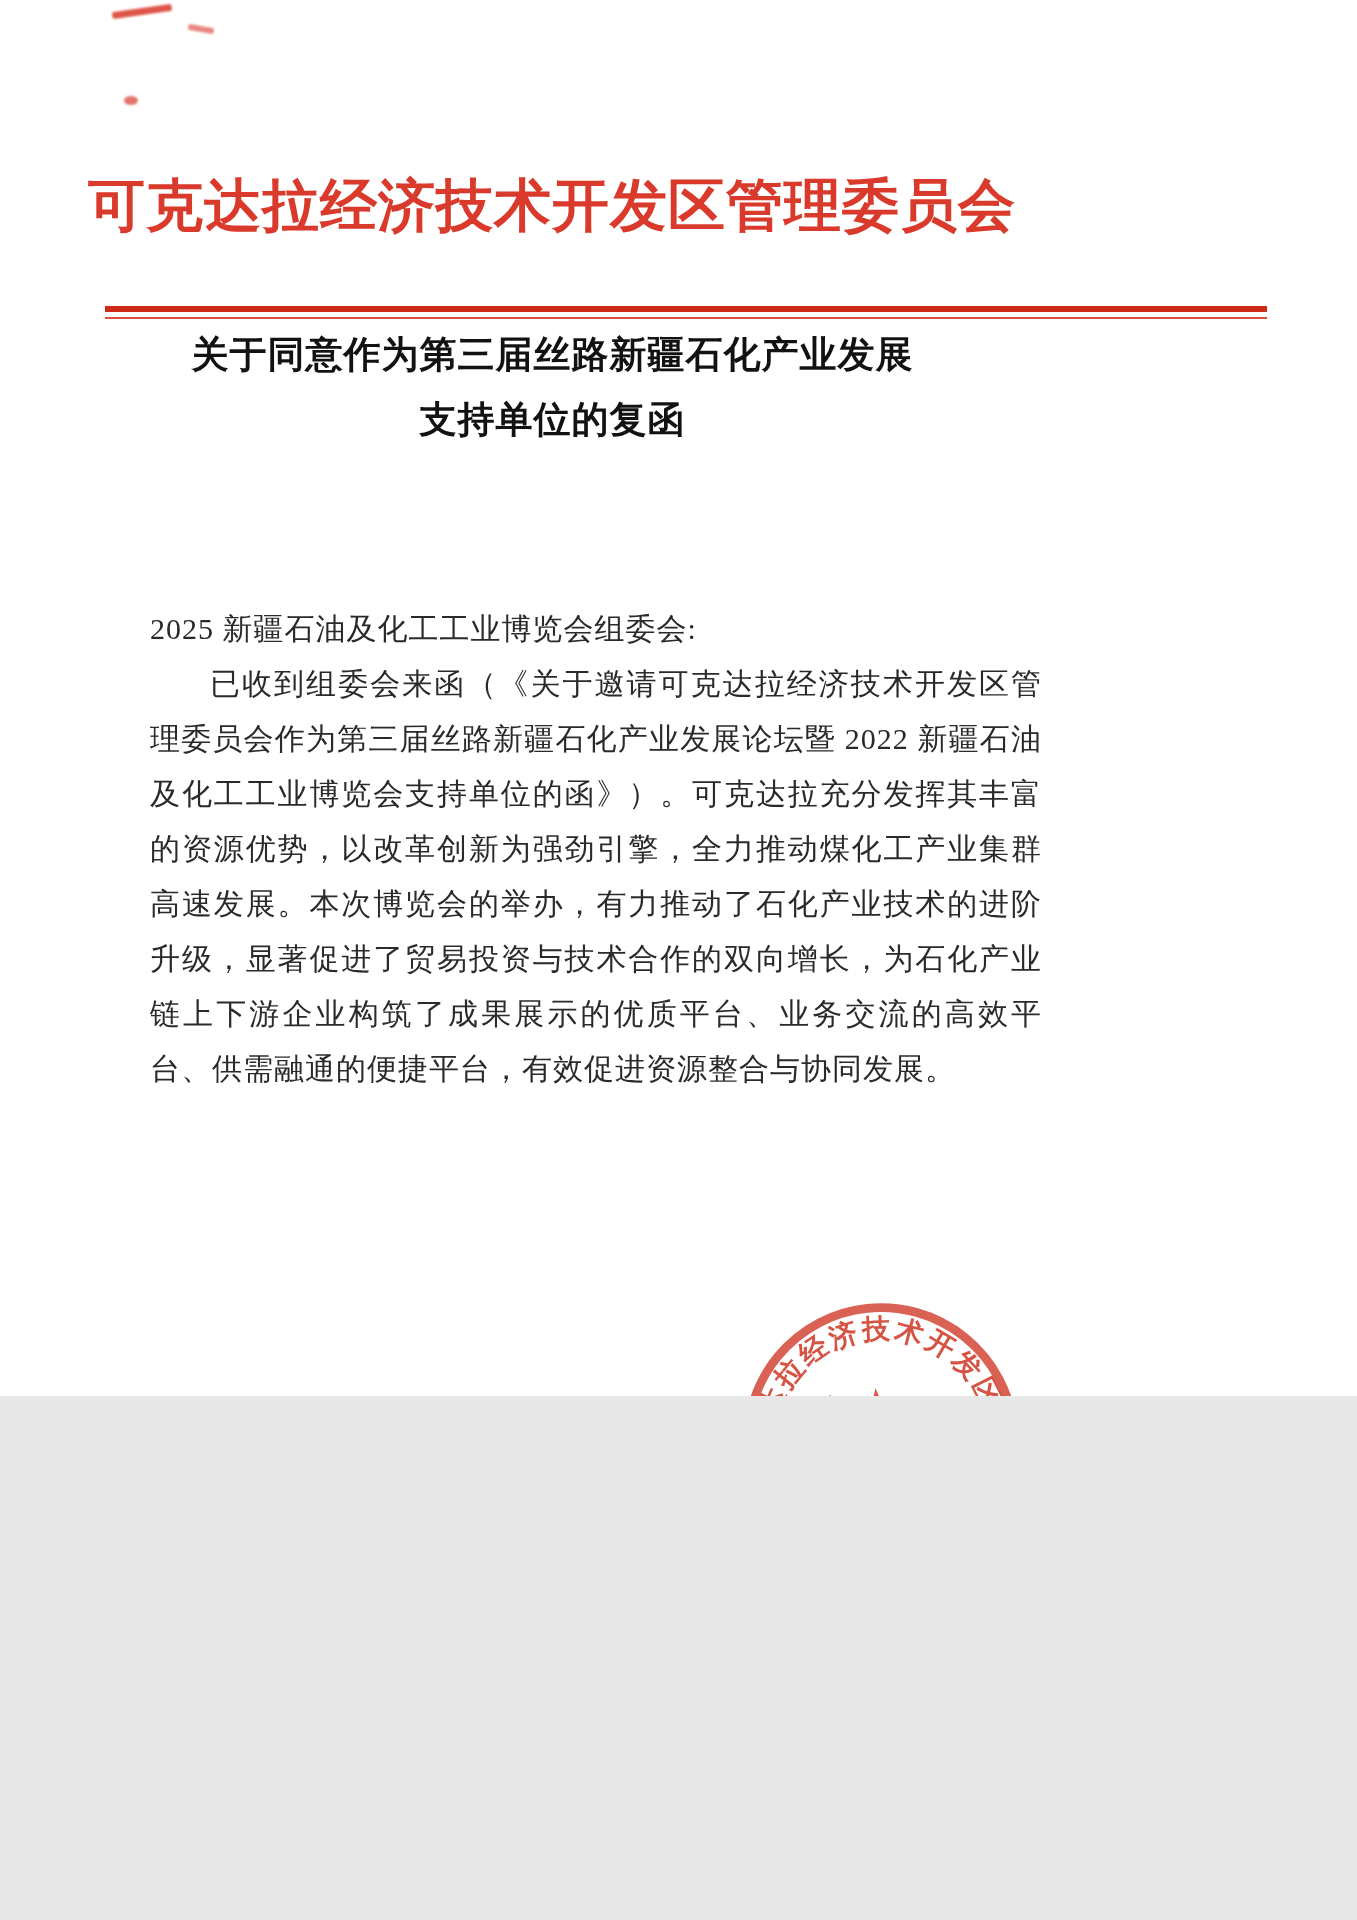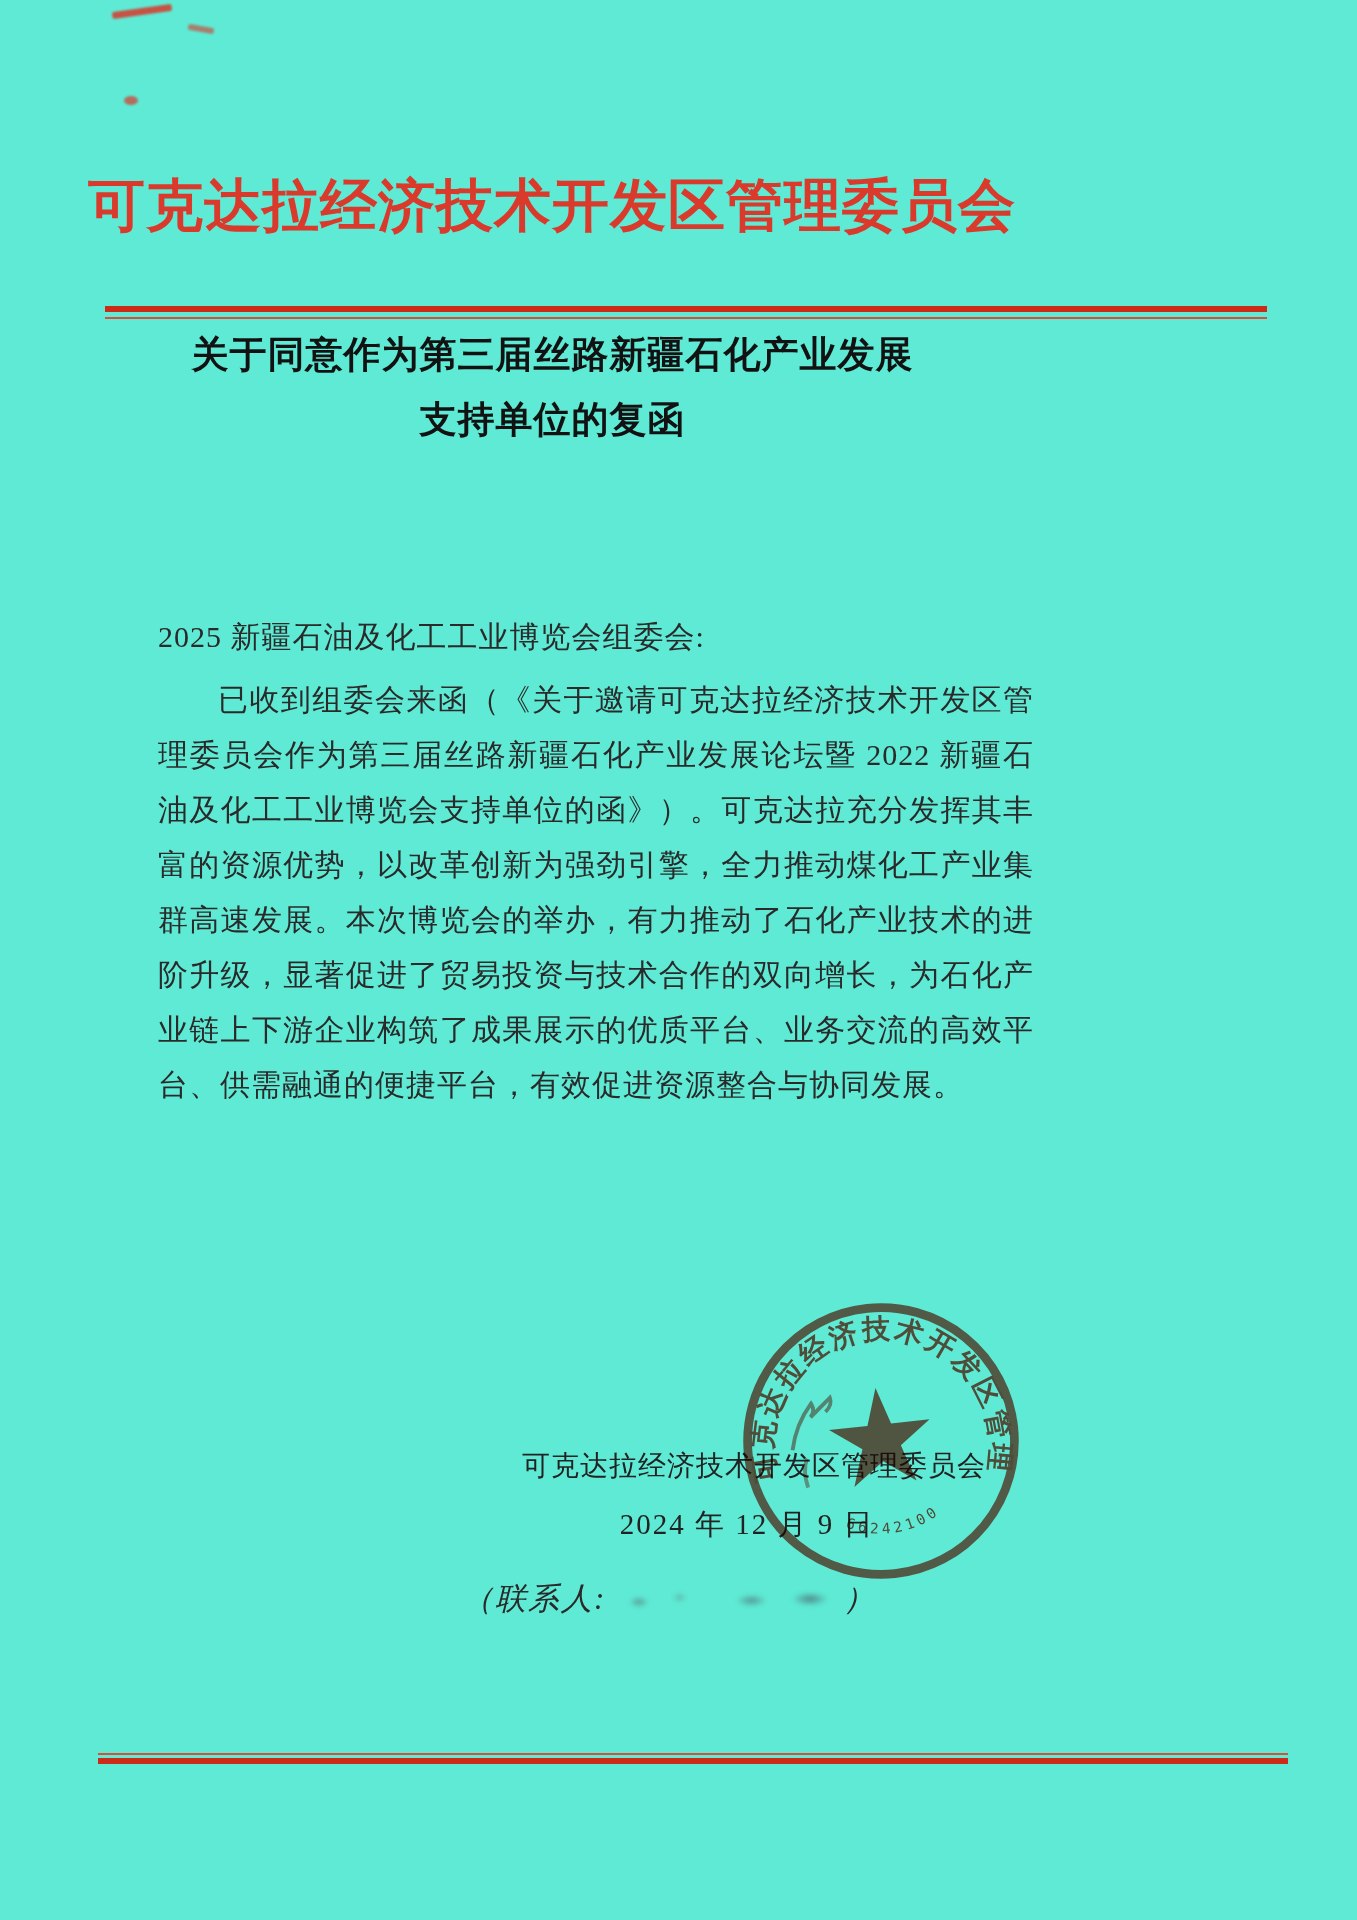--- a/index.html
+++ b/index.html
@@ -1,20 +1,20 @@
 <!DOCTYPE html>
 <html><head>
 <meta charset="utf-8">
 <style>
   html,body{margin:0;padding:0;background:#e8e8e8;}
   .page{
     position:relative;
-    width:1357px;height:1920px;
+    width:1357px;height:1396px;
     margin:0 auto;
-    background:#5eead4;
+    background:#ffffff;
     overflow:hidden;
     font-family:"Liberation Serif","DejaVu Serif",serif;
     color:#262626;
   }
   
   .artifact{position:absolute;background:#d9392b;border-radius:2px;filter:blur(1px);opacity:.85;}
   .artifact.a1{left:112px;top:8px;width:60px;height:7px;transform:rotate(-8deg);}
   .artifact.a2{left:188px;top:26px;width:26px;height:6px;transform:rotate(10deg);opacity:.6;}
   .artifact.a3{left:124px;top:96px;width:14px;height:9px;border-radius:50%;opacity:.7;}
 
@@ -36,21 +36,21 @@
     color:#121212;
     letter-spacing:1px;
   }
   .body-text{
     position:absolute;left:150px;top:601px;width:892px;
     font-size:30px;line-height:55px;
     text-align:justify;
     color:#2a2a2a;
     letter-spacing:1px;
   }
-  .body-text p{margin:8px;text-indent:2em;}
+  .body-text p{margin:0;text-indent:2em;}
   .body-text p.salutation{text-indent:0;}
 
   .signature-block{
     position:absolute;left:522px;top:1437px;width:450px;
     text-align:center;line-height:58px;font-size:28px;color:#222;
   }
   .signature-block .sig{font-size:28px;letter-spacing:1px;white-space:nowrap;}
   .signature-block .date{font-size:29px;letter-spacing:2px;}
 
   .seal{

